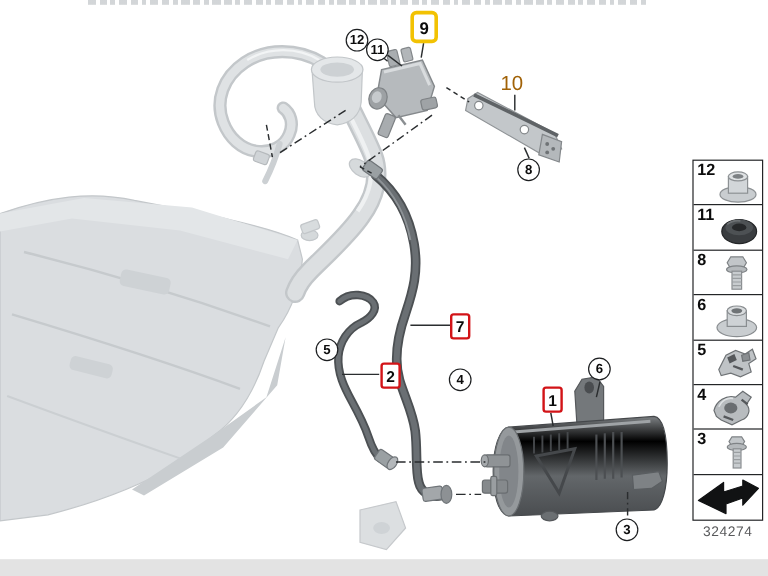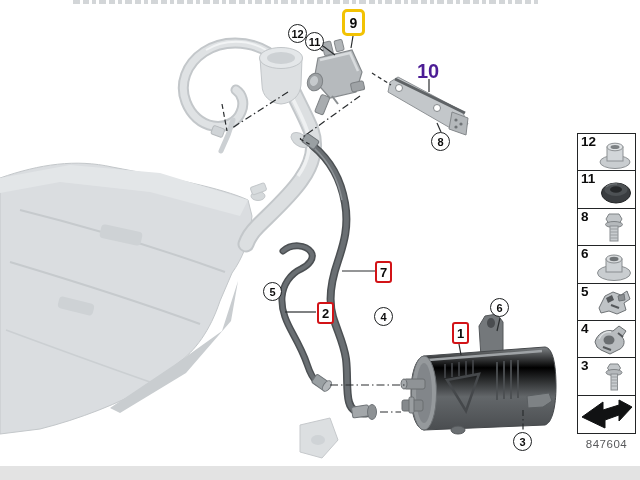--- a/index.html
+++ b/index.html
@@ -24,21 +24,21 @@
   .co-box{
     position:absolute;width:17px;height:22px;box-sizing:border-box;
     border:2px solid #d21317;border-radius:3px;background:#fff;color:#0c0c0c;
     display:flex;align-items:center;justify-content:center;
     font-size:13px;font-weight:bold;z-index:5;
   }
   .co-box.yellow{
     width:23px;height:27px;border:3.5px solid #f2c203;border-radius:5px;font-size:14px;
   }
   .co-plain{
-    position:absolute;font-size:20px;font-weight:bold;color:#4c1d95;z-index:5;
+    position:absolute;font-size:17px;font-weight:normal;color:#a16207;z-index:5;
   }
   
   #legend{
     position:absolute;left:577px;top:133px;width:59px;height:301px;box-sizing:border-box;
     border:1.6px solid #232527;background:#fff;display:grid;grid-template-rows:repeat(8,1fr);z-index:4;
   }
   .legend-cell{position:relative;border-bottom:1.2px solid #232527;}
   .legend-cell:last-child{border-bottom:none;}
   .legend-num{
     position:absolute;left:3px;top:1px;font-size:13.5px;font-weight:bold;color:#0c0c0c;line-height:1;
@@ -268,17 +268,17 @@
     </div>
 
     <div class="legend-cell">
       <svg class="legend-icon" width="56" height="34" viewBox="0 0 56 34" style="right:0;">
         <path d="M3,18 L24,3 L24,11 L40,6 L40,1 L53,8 L40,22 L40,16 L26,21 L26,29 Z" fill="#111213" stroke="#111213" stroke-linejoin="round"></path>
       </svg>
     </div>
 
   </div>
 
-  <div id="drawing-number">847604</div>
+  <div id="drawing-number">324274</div>
 
   <div id="footer-bar"></div>
 
 </div>
 
 </body></html>

